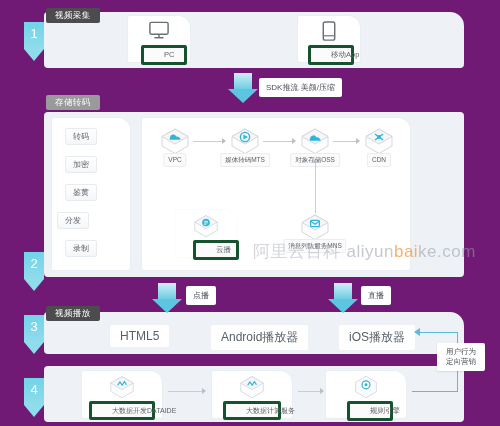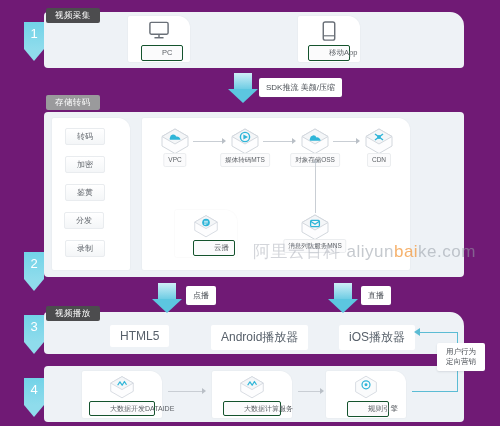--- a/index.html
+++ b/index.html
@@ -87,21 +87,21 @@
     box-shadow: 0 0 0 1px rgba(0,0,0,0.015);
   }
   .card.fold {
     border-top-right-radius: 12px;
   }
 
   
   .chip {
     position: absolute;
     background: #fbfbfc;
-    border: 1px solid #14532d;
+    border: 3px solid #14532d;
     border-radius: 2px;
     color: #5d6166;
     font-size: 7.5px;
     line-height: 1;
     padding: 3px 20px;
     white-space: nowrap;
     text-align: center;
   }
   .chip.wide { font-size: 7px; }
 
@@ -113,21 +113,21 @@
     color: #57606a;
     font-size: 12px;
     padding: 4px 10px;
     white-space: nowrap;
     text-align: center;
   }
 
   
   .stackbtn {
     position: absolute;
-    width: 40px; height: 17px;
+    width: 32px; height: 17px;
     background: linear-gradient(180deg,#ffffff 0%, #f4f6f8 100%);
     border: 1px solid #e9ecef;
     border-radius: 2px;
     display: flex; align-items: center; justify-content: center;
     color: #62676d;
     font-size: 8px;
   }
 
   
   .callout {
@@ -251,21 +251,21 @@
   <div class="num-marker" style="left:24px; top:252px;">
     <div class="body"></div>
     <div class="tip"></div>
     <span>2</span>
   </div>
 
   <div class="card fold" style="left:52px; top:118px; width:78px; height:152px;">
     <div class="stackbtn" style="left:13px; top:10px;">转码</div>
     <div class="stackbtn" style="left:13px; top:38px;">加密</div>
     <div class="stackbtn" style="left:13px; top:66px;">鉴黄</div>
-    <div class="stackbtn" style="left:12px; top:94px;">分发</div>
+    <div class="stackbtn" style="left:5px; top:94px;">分发</div>
     <div class="stackbtn" style="left:13px; top:122px;">录制</div>
   </div>
 
   <div class="card fold" style="left:142px; top:118px; width:268px; height:152px;"></div>
 
   <div class="node" style="left:158px; top:126px;">
     <svg class="glyph" viewBox="0 0 34 30">
       <path d="M17 3 L30 10.5 L30 20 L17 27.5 L4 20 L4 10.5 Z" fill="#fdfdfe" stroke="#d3d8de" stroke-width="1"></path>
       <path d="M17 3 L30 10.5 L17 18 L4 10.5 Z" fill="#f4f6f8" stroke="#d3d8de" stroke-width="1"></path>
       <path d="M12 11.5 a3.2 3.2 0 0 1 6.2-1 3.6 3.6 0 0 1 4.3 3.3 l-10.6 0 a2.4 2.4 0 0 1 .1-2.3 z" fill="#2fb5d8"></path>

